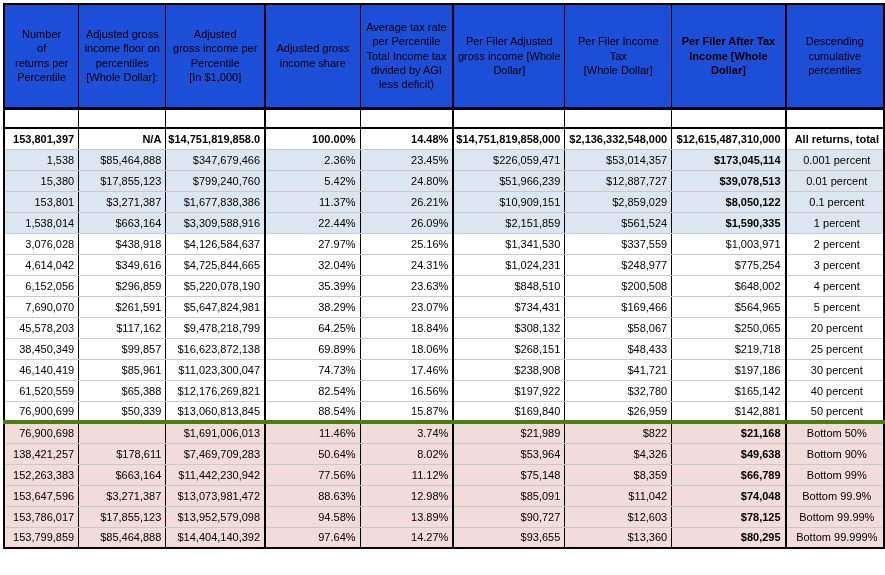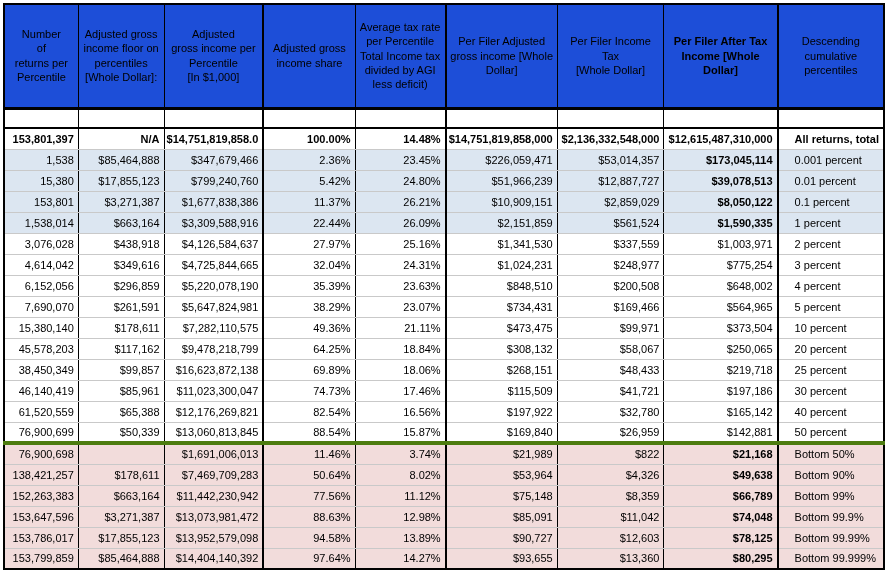--- a/index.html
+++ b/index.html
@@ -43,22 +43,22 @@
   
   td {
     height: 21px;
     text-align: right;
     padding: 0 4px 0 2px;
     border-right: 1px solid #000;
     border-bottom: 1px solid #c9c9c9;
   }
   td:last-child, th:last-child { border-right: none; }
   td:nth-child(9) {
-    text-align: left;
-    padding-left: 16px;
+    text-align: center;
+    padding-left: 8px;
   }
   
   th:nth-child(3), td:nth-child(3),
   th:nth-child(5), td:nth-child(5),
   th:nth-child(8), td:nth-child(8) {
     border-right-width: 2px;
     border-right-color: #000;
   }
   
   tr.spacer-row td {
@@ -232,31 +232,20 @@
           <td>$261,591</td>
           <td>$5,647,824,981</td>
           <td>38.29%</td>
           <td>23.07%</td>
           <td>$734,431</td>
           <td>$169,466</td>
           <td>$564,965</td>
           <td>5 percent</td>
         </tr>
         <tr class="row-white">
-          <td>15,380,140</td>
-          <td>$178,611</td>
-          <td>$7,282,110,575</td>
-          <td>49.36%</td>
-          <td>21.11%</td>
-          <td>$473,475</td>
-          <td>$99,971</td>
-          <td>$373,504</td>
-          <td>10 percent</td>
-        </tr>
-        <tr class="row-white">
           <td>45,578,203</td>
           <td>$117,162</td>
           <td>$9,478,218,799</td>
           <td>64.25%</td>
           <td>18.84%</td>
           <td>$308,132</td>
           <td>$58,067</td>
           <td>$250,065</td>
           <td>20 percent</td>
         </tr>
@@ -270,21 +259,21 @@
           <td>$48,433</td>
           <td>$219,718</td>
           <td>25 percent</td>
         </tr>
         <tr class="row-white">
           <td>46,140,419</td>
           <td>$85,961</td>
           <td>$11,023,300,047</td>
           <td>74.73%</td>
           <td>17.46%</td>
-          <td>$115,509</td>
+          <td>$238,908</td>
           <td>$41,721</td>
           <td>$197,186</td>
           <td>30 percent</td>
         </tr>
         <tr class="row-white">
           <td>61,520,559</td>
           <td>$65,388</td>
           <td>$12,176,269,821</td>
           <td>82.54%</td>
           <td>16.56%</td>

